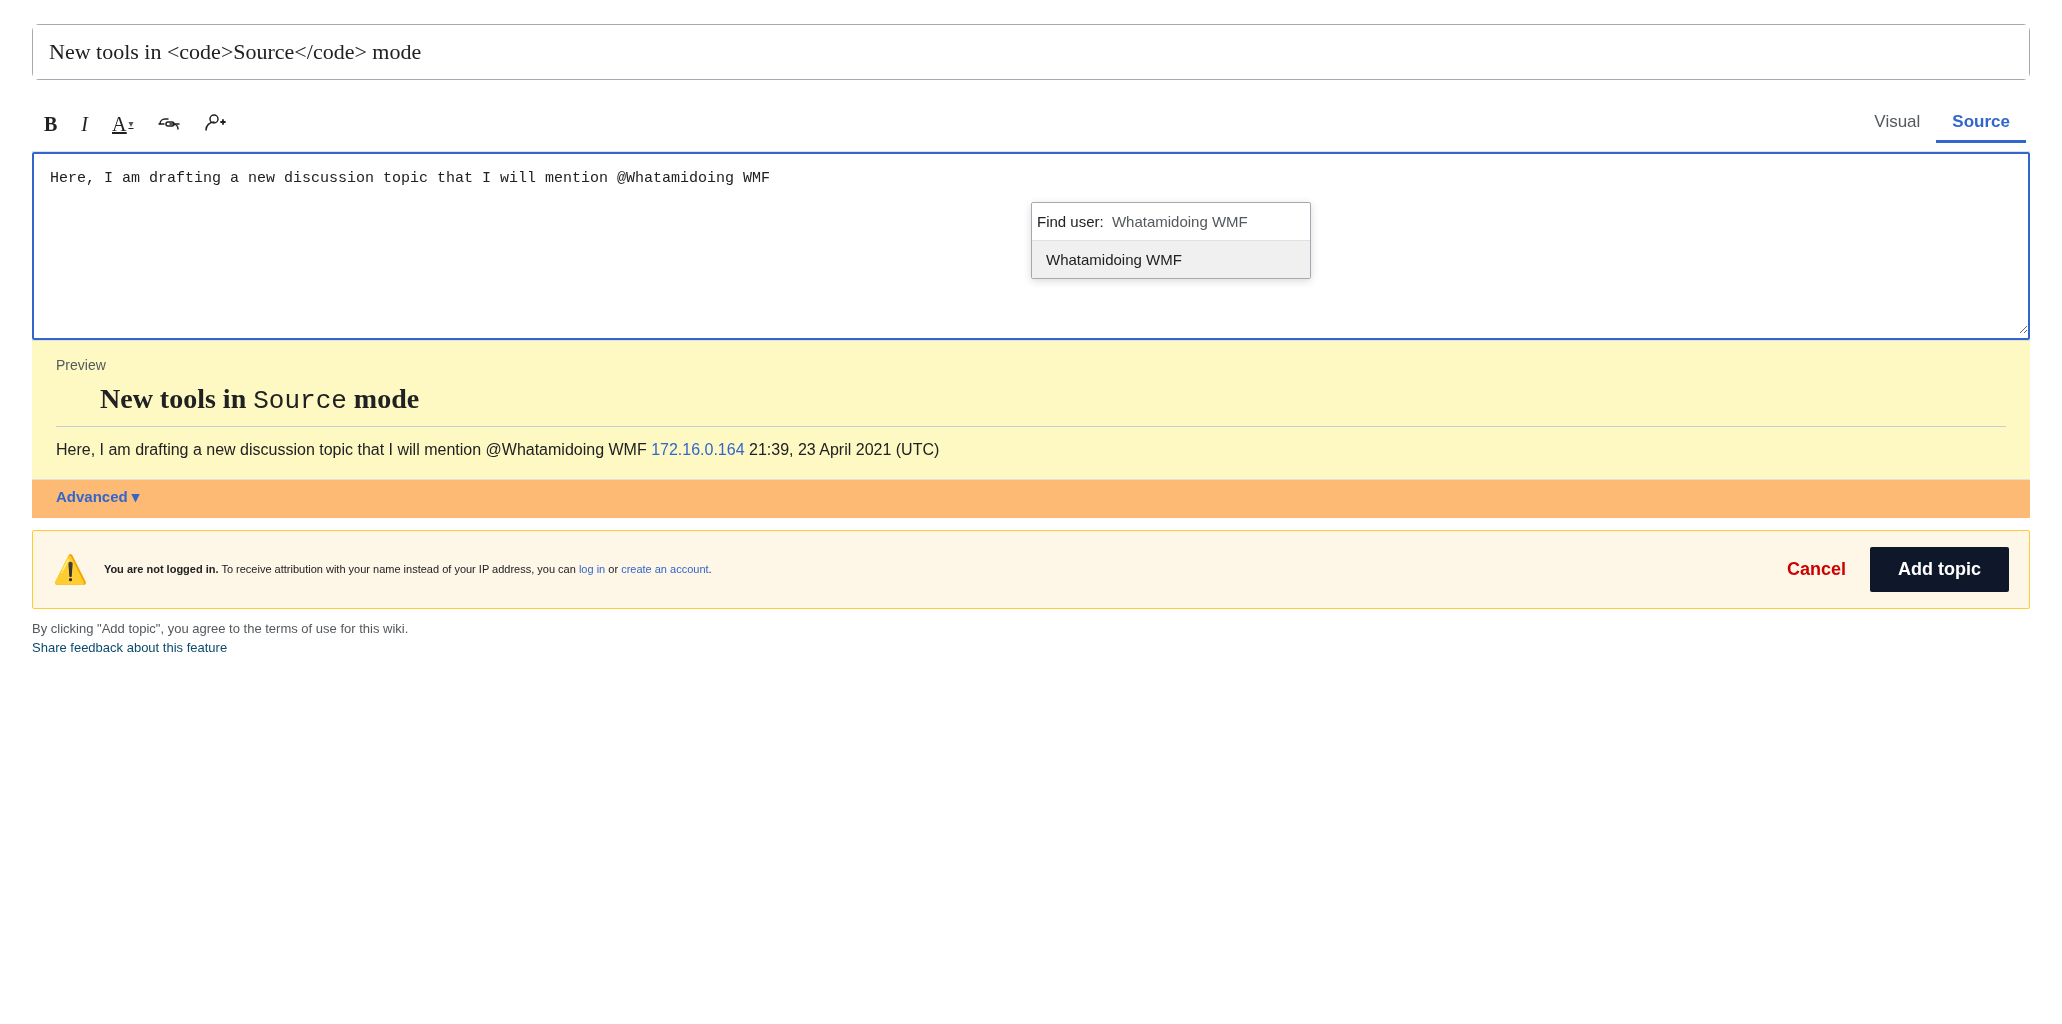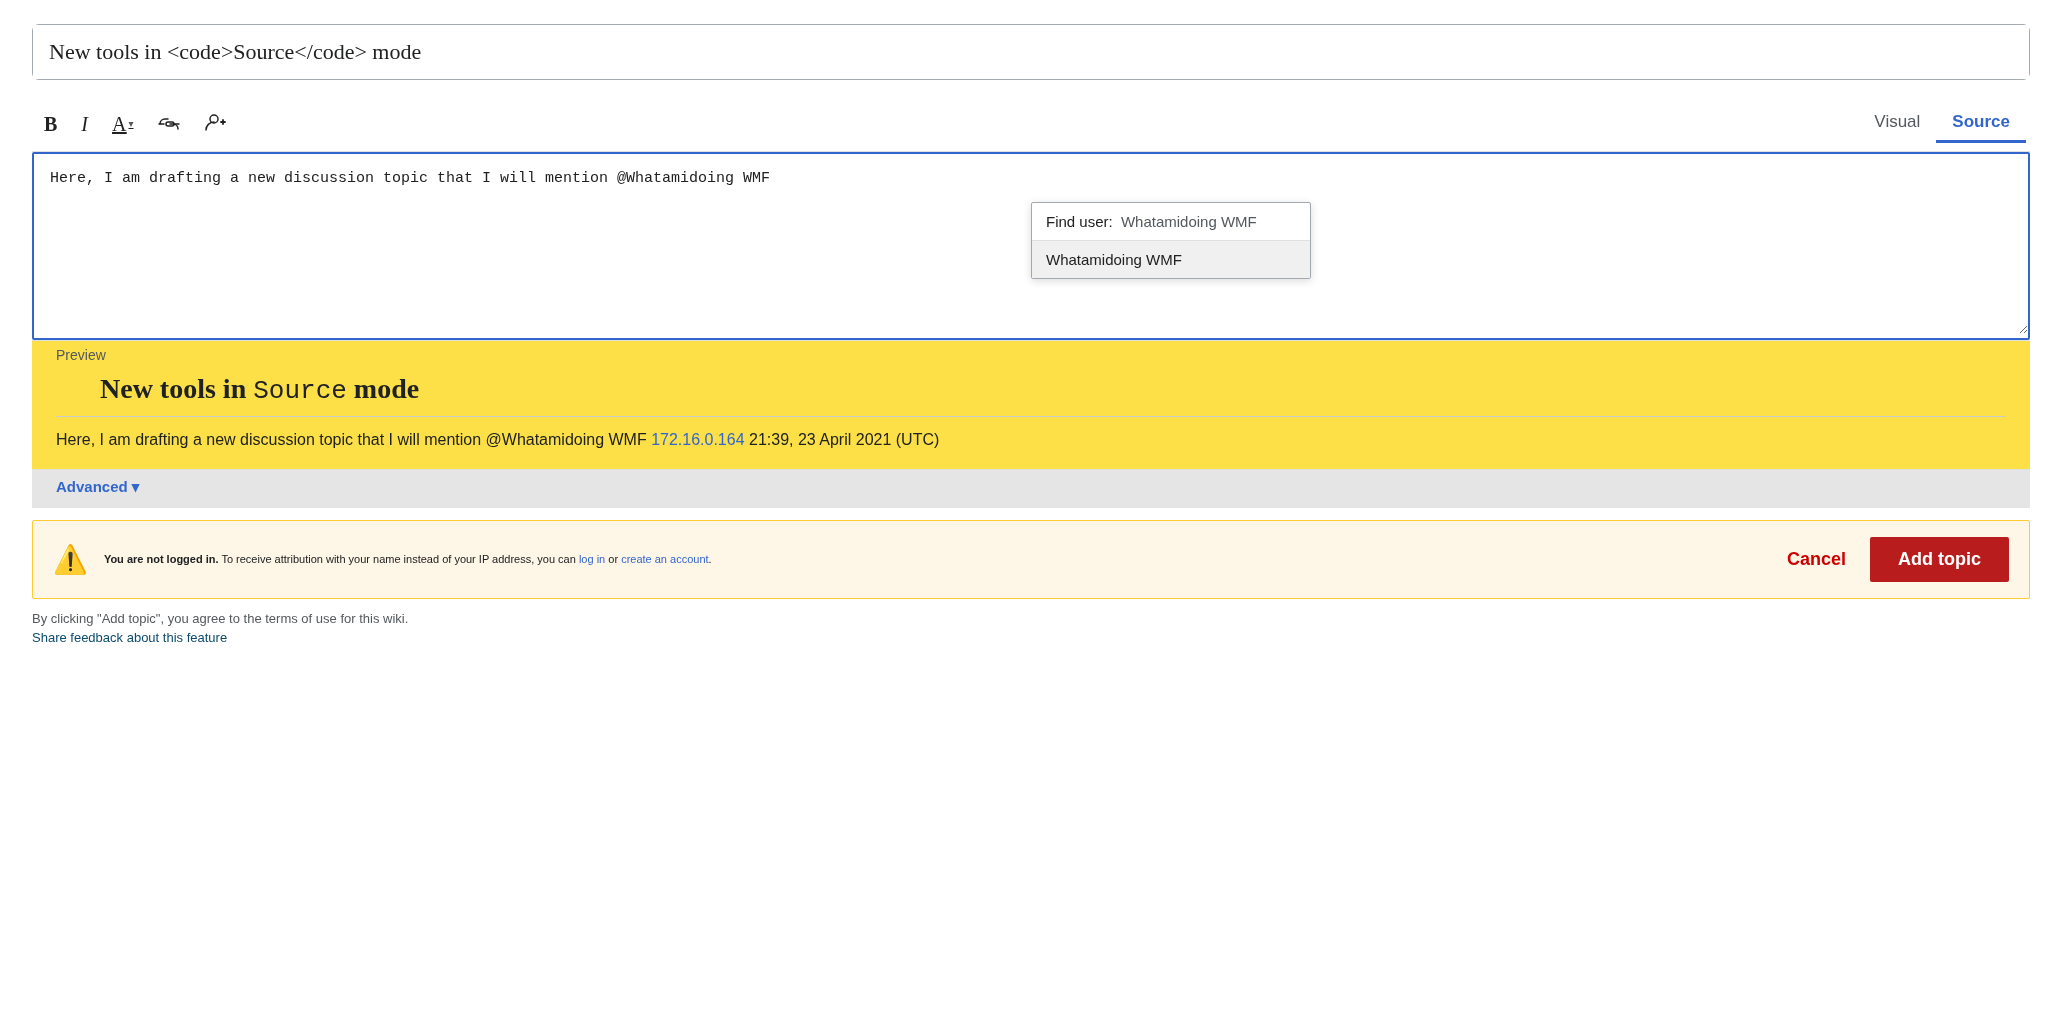--- a/index.html
+++ b/index.html
@@ -110,41 +110,41 @@
       top: 48px;
       left: 50%;
       background: #fff;
       border: 1px solid #a2a9b1;
       border-radius: 2px;
       box-shadow: 0 2px 8px rgba(0,0,0,0.15);
       min-width: 280px;
       z-index: 100;
     }
     .autocomplete-search {
-      padding: 10px 14px;
+      padding: 10px 5px;
       font-size: 15px;
       color: #54595d;
       border-bottom: 1px solid #e0e0e0;
       font-family: -apple-system, BlinkMacSystemFont, sans-serif;
     }
     .autocomplete-search span {
       color: #202122;
     }
     .autocomplete-item {
       padding: 10px 14px;
       font-size: 15px;
       font-family: -apple-system, BlinkMacSystemFont, sans-serif;
       cursor: pointer;
       background: #f0f0f0;
     }
 
     .preview-section {
-      background: #fde047;
+      background: #fef9c3;
       border-top: 1px solid #e0e0e0;
-      padding: 6px 24px 16px;
+      padding: 16px 24px 16px;
     }
     .preview-label {
       font-size: 14px;
       color: #54595d;
       margin-bottom: 10px;
       font-family: -apple-system, BlinkMacSystemFont, sans-serif;
     }
     .preview-title {
       font-size: 28px;
       font-weight: bold;
@@ -168,21 +168,21 @@
       color: #202122;
       line-height: 1.6;
       font-family: -apple-system, BlinkMacSystemFont, sans-serif;
     }
     .preview-link {
       color: #3366cc;
       text-decoration: none;
     }
 
     .advanced-row {
-      background: #e5e5e5;
+      background: #fdba74;
       padding: 8px 24px 12px;
       border-top: 1px solid #e0e0e0;
     }
     .advanced-btn {
       background: none;
       border: none;
       cursor: pointer;
       color: #3366cc;
       font-size: 15px;
       font-weight: bold;
@@ -232,21 +232,21 @@
       border: none;
       cursor: pointer;
       color: #cc0000;
       font-size: 18px;
       font-weight: 600;
       font-family: -apple-system, BlinkMacSystemFont, sans-serif;
       padding: 8px 12px;
       text-align: right;
     }
     .add-topic-btn {
-      background: #b91c1c;
+      background: #0f172a;
       border: none;
       cursor: pointer;
       color: #fff;
       font-size: 18px;
       font-weight: 700;
       font-family: -apple-system, BlinkMacSystemFont, sans-serif;
       padding: 12px 28px;
       border-radius: 2px;
     }
 

